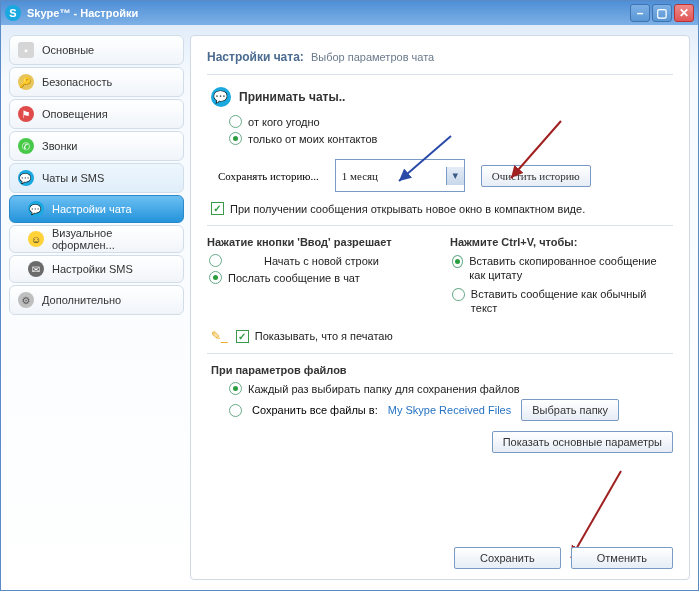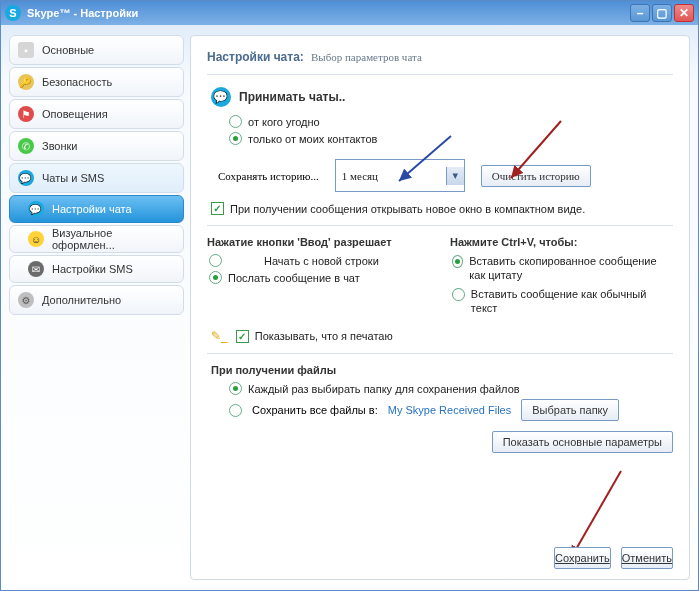--- a/index.html
+++ b/index.html
@@ -15,21 +15,21 @@
   .sidebar { width:175px; display:flex; flex-direction:column; gap:2px; }
   .sidebar-item { height:30px; display:flex; align-items:center; gap:8px; padding:0 8px; background:linear-gradient(#ffffff,#f1f5fa); border:1px solid #d2ddea; border-radius:6px; cursor:pointer; color:#333; }
   .sidebar-item.sub { padding-left:18px; height:28px; font-size:11px; }
   .sidebar-item.active { background:linear-gradient(#6bbff2,#2494db); color:#fff; border-color:#2a89c8; }
   .sidebar-item.parent-active { background:linear-gradient(#edf6fd,#e0eefa); }
   .ic { width:16px; height:16px; border-radius:50%; display:flex; align-items:center; justify-content:center; font-size:10px; color:#fff; flex-shrink:0;}
   .ic-square { border-radius:3px; }
   .main { flex:1; background:#fff; border:1px solid #d0dae6; border-radius:4px; padding:14px 16px; position:relative; overflow:hidden; }
   .main-header { padding-bottom:10px; border-bottom:1px solid #d8e0ea; margin-bottom:12px; }
   .main-header .h { color:#4b6b91; font-weight:bold; font-size:12px; }
-  .main-header .sub { color:#6a7a8c; font-size:11px; margin-left:4px;font-family:Liberation Serif, serif;}
+  .main-header .sub { color:#6a7a8c; font-size:11px; margin-left:4px;}
   .section { margin-bottom:12px; padding-left:4px; }
   .sect-title-row { display:flex; align-items:center; gap:8px; margin-bottom:8px; }
   .bubble-ic { width:20px; height:20px; border-radius:50%; background:#1aa8e0; color:#fff; display:flex; align-items:center; justify-content:center; font-size:12px;}
   .sect-title { font-weight:bold; color:#333; font-size:12px;}
   .radio-row, .check-row { display:flex; align-items:center; gap:6px; margin:4px 0 4px 18px; color:#222; }
   .radio-g { width:13px; height:13px; border:1px solid #6a8; border-radius:50%; display:flex; align-items:center; justify-content:center; background:#fff; cursor:pointer;}
   .radio-g.checked::after { content:''; width:5px; height:5px; border-radius:50%; background:#2a9d3e; }
   .chk { width:13px; height:13px; border:1px solid #3a9a4a; background:#fff; display:flex; align-items:center; justify-content:center; font-size:10px; color:#2a9d3e; cursor:pointer;}
   .chk.checked::after{content:'✓'; font-weight:bold;}
   .history-row { display:flex; align-items:center; gap:16px; margin:14px 0 10px 11px;font-family:Liberation Serif, serif; }
@@ -39,21 +39,21 @@
   .btn { border:1px solid #7a9ac6; background:linear-gradient(#ffffff,#e6edf6); padding:2px 10px; height:22px; cursor:pointer; font-size:11px; color:#333; border-radius:2px; display:inline-flex; align-items:center;}
   .hr { border-top:1px solid #d8e0ea; margin:10px 0; }
   .two-col { display:flex; gap:20px; }
   .col { flex:1; }
   .col-title { font-weight:bold; margin-bottom:6px; color:#333; }
   .pencil { color:#e5a000; font-size:12px; margin-right:2px;}
   .link { color:#2673c4; }
   .file-row { display:flex; align-items:center; gap:10px; margin-left:18px;}
   .right-btn-row { display:flex; justify-content:flex-end; margin-top:10px;}
   .footer-btns { position:absolute; bottom:10px; right:16px; display:flex; gap:10px; }
-  .footer-btns .btn { padding:2px 0;text-decoration:underline; }
+  .footer-btns .btn { padding:2px 25px; }
   
   .arrow { position:absolute; pointer-events:none; }
 </style>
 </head>
 <body>
 
 <div class="window">
 
   <div class="titlebar">
     <div class="skype-logo">S</div>
@@ -169,21 +169,21 @@
 
       <div class="check-row" style="margin-top:10px; margin-left:4px;">
         <span class="pencil">✎_</span>
         <div class="chk checked"></div>
         <span>Показывать, что я печатаю</span>
       </div>
 
       <div class="hr"></div>
 
       <div class="section" style="margin-bottom:4px;">
-        <div class="col-title" style="margin-left:0">При получении файлы</div>
+        <div class="col-title" style="margin-left:0">При параметров файлов</div>
         <div class="radio-row">
           <div class="radio-g checked"></div>
           <span>Каждый раз выбирать папку для сохранения файлов</span>
         </div>
         <div class="file-row">
           <div class="radio-g"></div>
           <span>Сохранить все файлы в:</span>
           <span class="link">My Skype Received Files</span>
           <div class="btn">Выбрать папку</div>
         </div>

